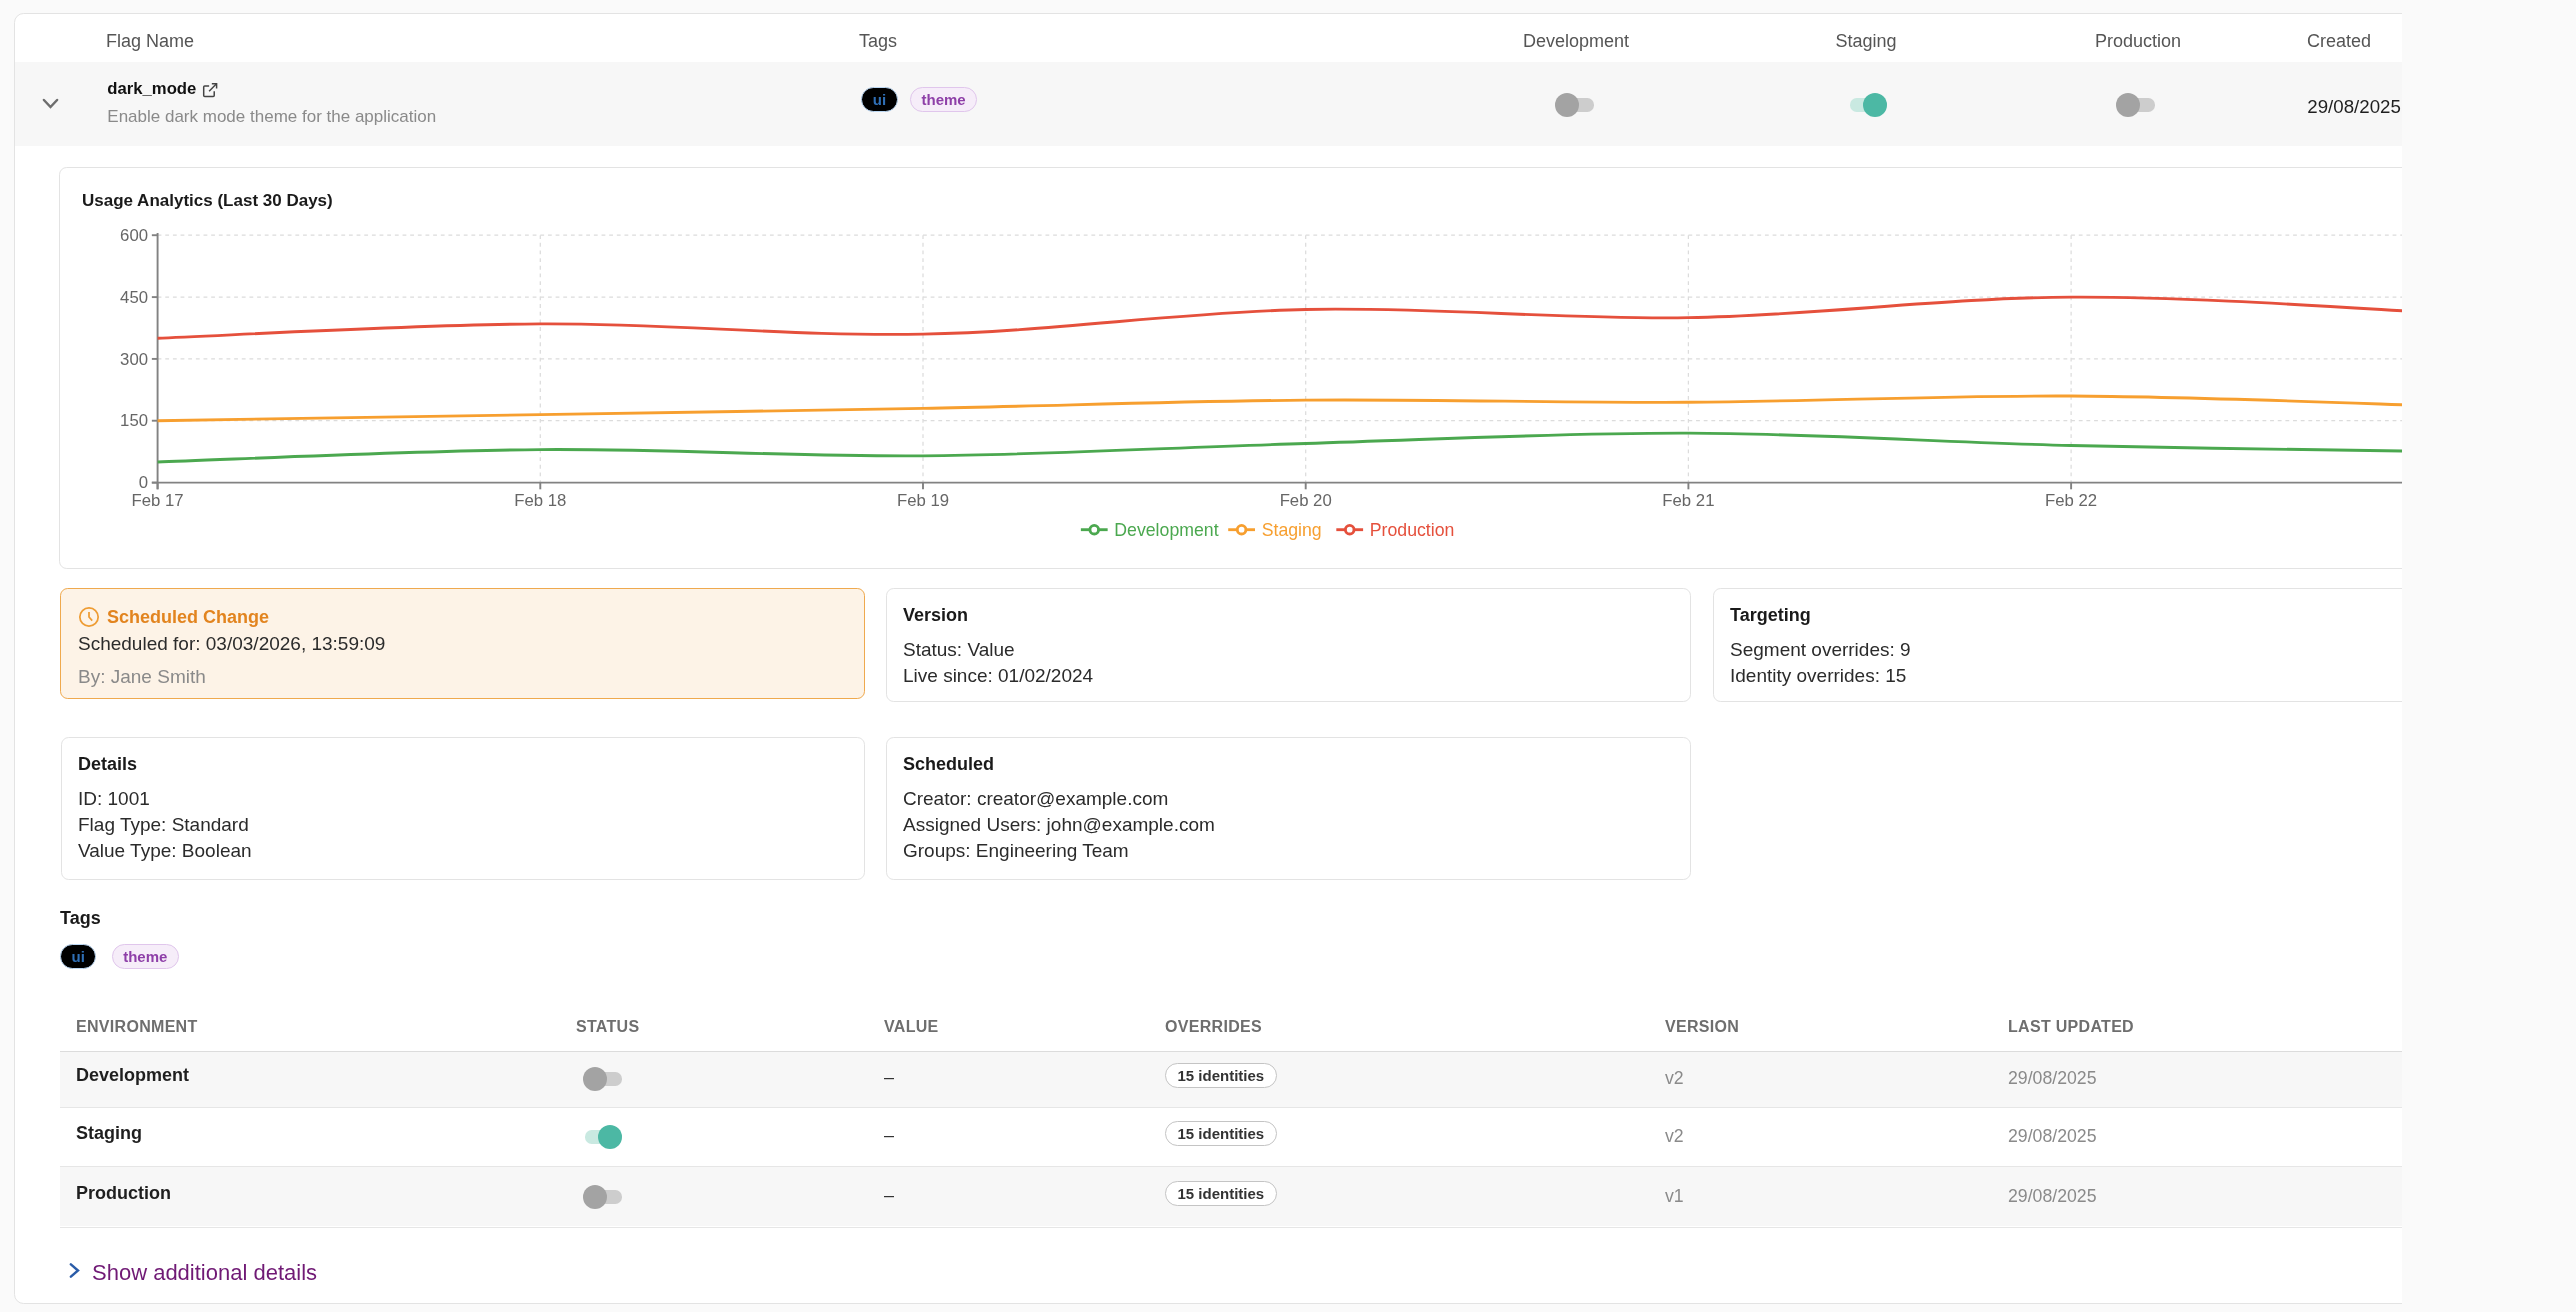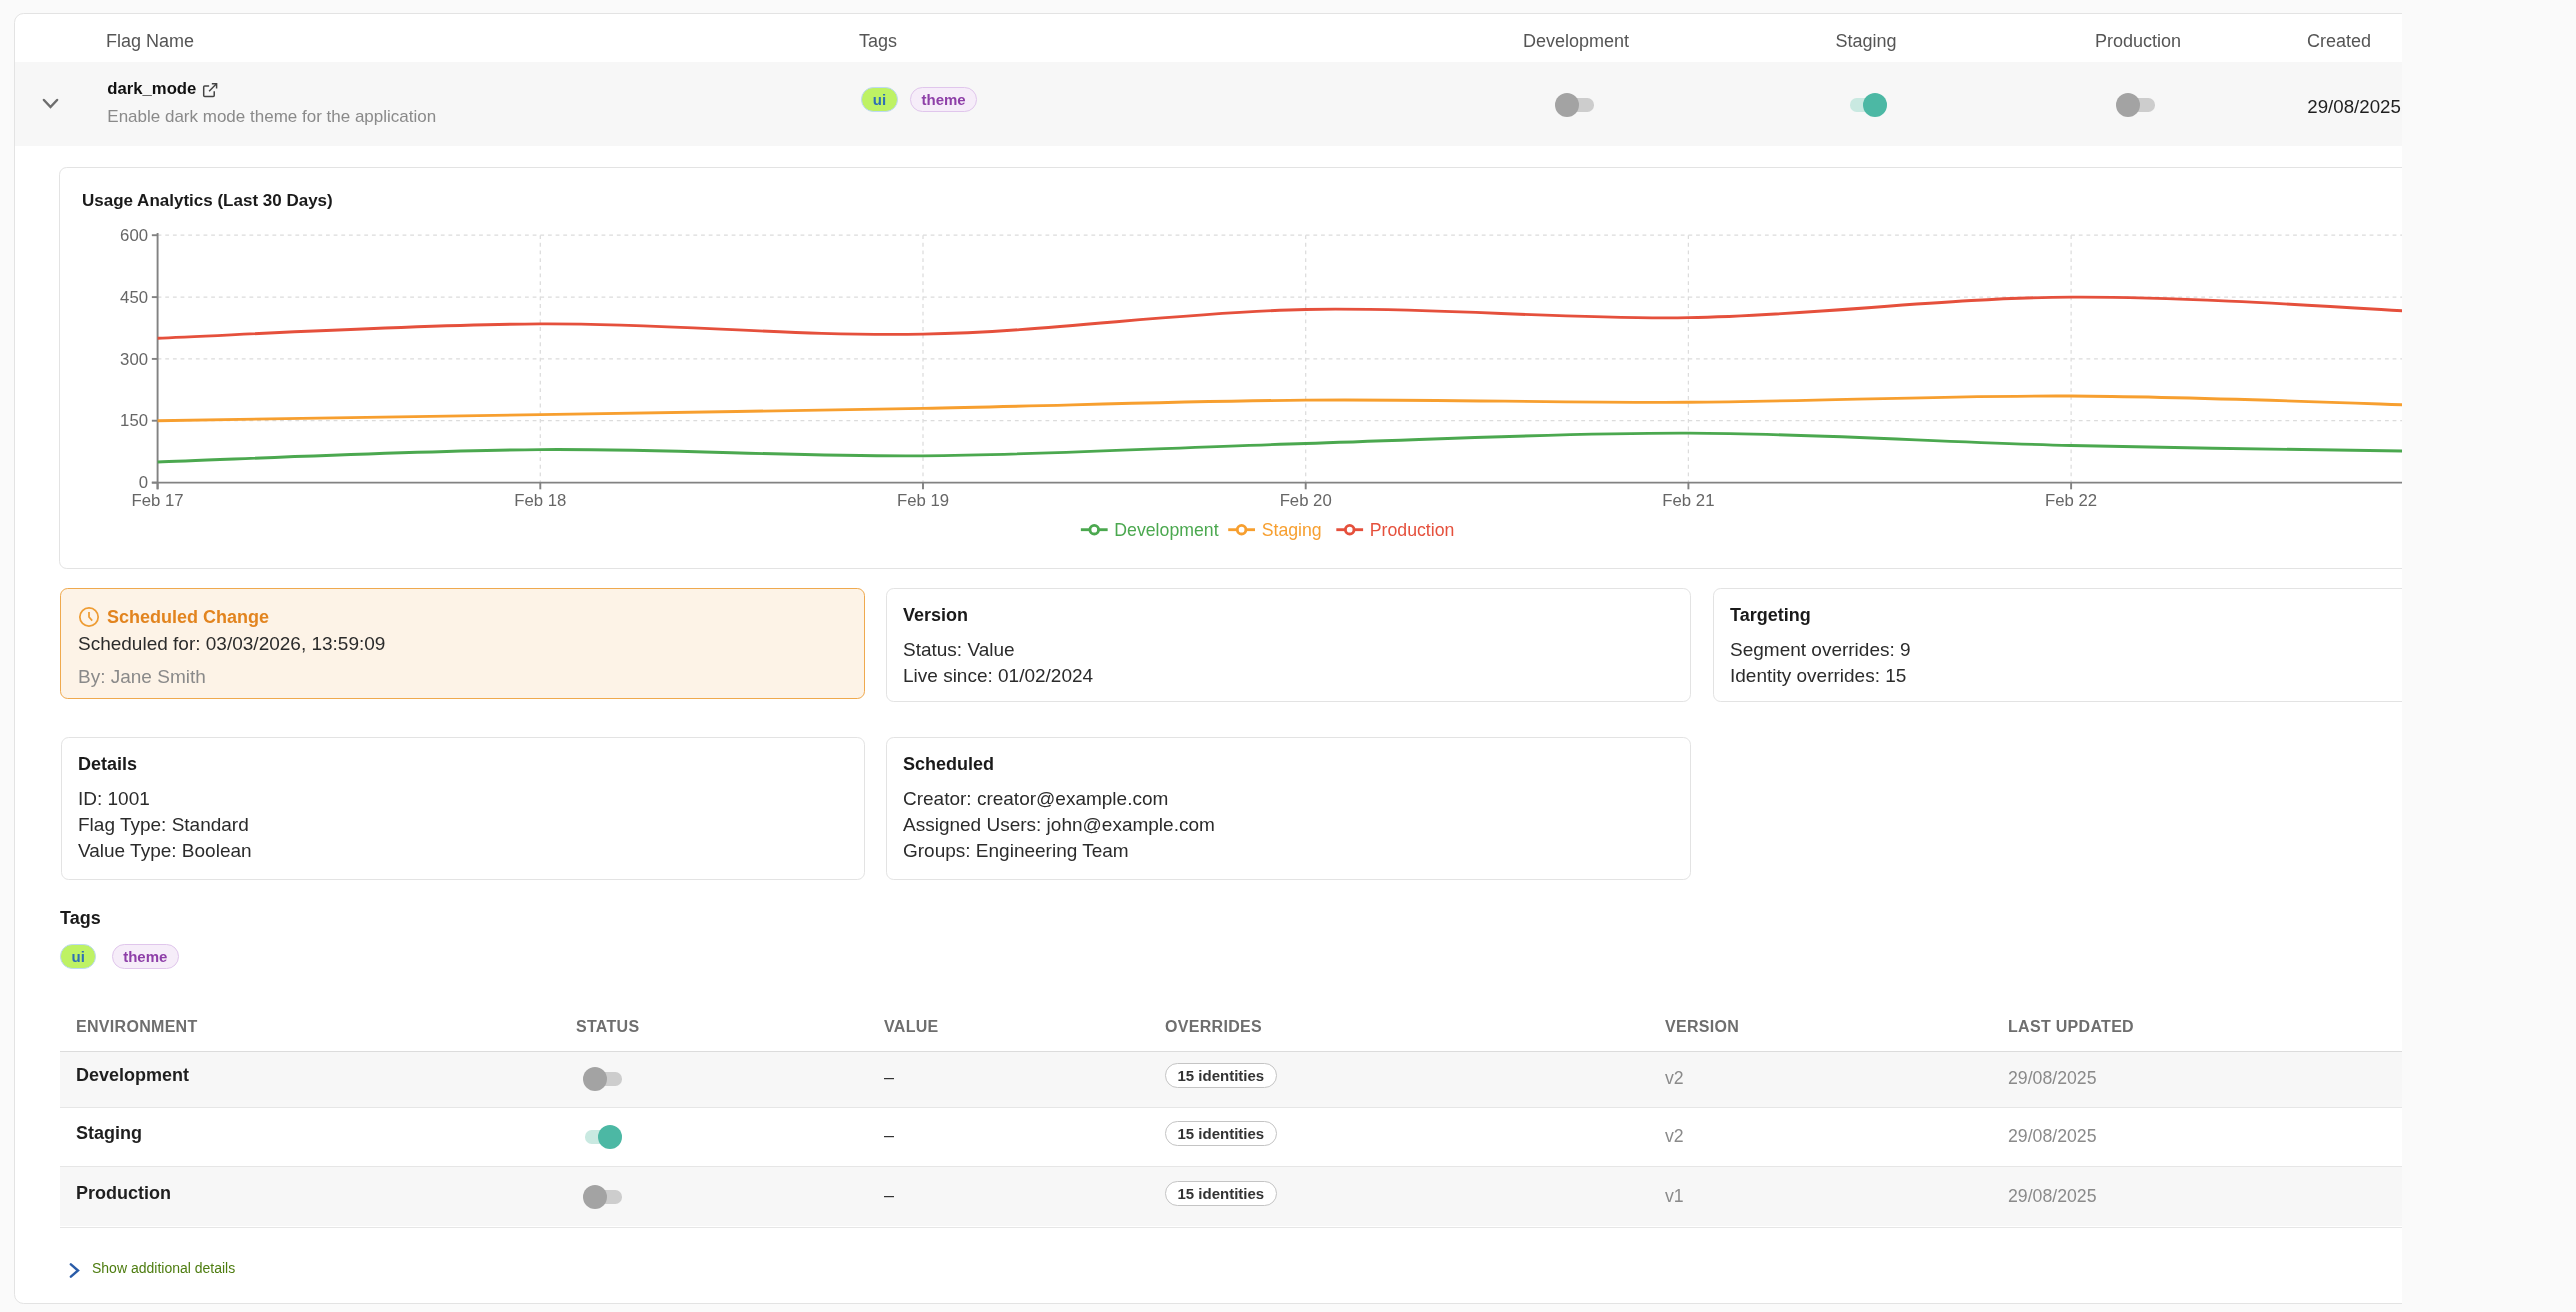--- a/index.html
+++ b/index.html
@@ -8,21 +8,21 @@
 .abs { position:absolute; }
 #card { position:absolute; left:14.4px; top:13.4px; width:2547px; height:1291px; background:#fff;
   border:1px solid #e3e3e3; border-radius:9.6px; overflow:hidden; }
 .colhdr { position:absolute; top:16.3px; height:50px; line-height:50px; font-size:18px; color:#555; }
 #flagrow { position:absolute; left:15.3px; top:62px; width:2545px; height:84px; background:#f7f7f7; }
 .box { position:absolute; background:#fff; border:1px solid #e3e3e3; border-radius:7.7px; }
 .btitle { font-size:18px; font-weight:bold; color:#1a1a1a; }
 .bline { font-size:19px; color:#2b2b2b; }
 .muted { color:#8a8a8a; }
 .pill { display:inline-block; height:25px; line-height:23px; padding:0 10.5px; border-radius:12.4px; font-size:15px; font-weight:600; }
-.pill.ui { background:#bef264; border:1px solid #bcd8f4; color:#2f6fb5; }
+.pill.ui { background:#000000; border:1px solid #bcd8f4; color:#2f6fb5; }
 .pill.theme { background:#f6edf9; border:1px solid #e0c6ec; color:#8e3fa8; }
 .sw { position:absolute; width:39px; height:24px; }
 .sw .tr { position:absolute; left:1.9px; top:5.3px; width:37px; height:13.4px; border-radius:6.7px; background:#cdcdcd; }
 .sw .kn { position:absolute; top:0; width:24px; height:24px; border-radius:50%; background:#a3a3a3; }
 .sw.off .kn { left:0; }
 .sw.on .tr { background:#c9e9e1; }
 .sw.on .kn { right:0; background:#4cb8a4; }
 .thdr { position:absolute; font-size:16px; font-weight:bold; color:#6e6e6e; letter-spacing:0.3px; }
 .tcell { position:absolute; font-size:18px; }
 .rowlbl { font-weight:600; color:#1f1f1f; }
@@ -194,16 +194,16 @@
       <div class="kn"></div>
     </div>
 <div class="tcell" style="left:884px; top:1185px; color:#333;">–</div>
 <div class="chip" style="left:1165px; top:1181px;">15 identities</div>
 <div class="tcell muted" style="left:1665px; top:1186px; font-size:17.7px;">v1</div>
 <div class="tcell muted" style="left:2008px; top:1186px; font-size:17.7px;">29/08/2025</div>
 
 <svg class="abs" style="left:68px; top:1262px;" width="12.4" height="17" viewBox="0 0 13 18">
       <path d="M3 2.5 L10.5 9 L3 15.5" fill="none" stroke="#2a5ca8" stroke-width="2.6" stroke-linecap="round"></path>
     </svg>
-<div class="abs" style="left:92px; top:1260px; font-size:14px; color:#4d7c0f;">Show additional details</div>
+<div class="abs" style="left:92px; top:1260px; font-size:22px; color:#701a75;">Show additional details</div>
 
 </div>
 
 
 </body></html>

